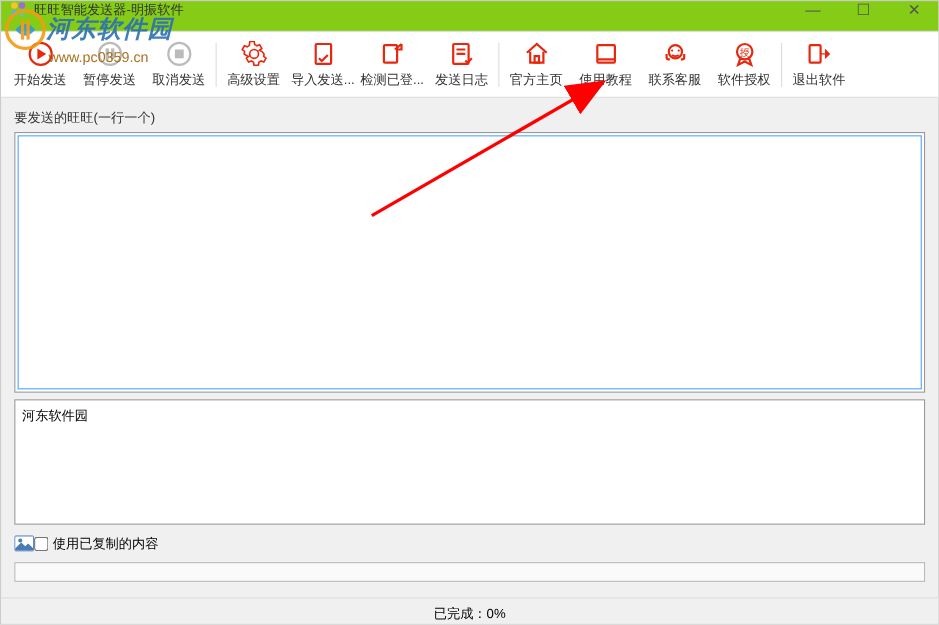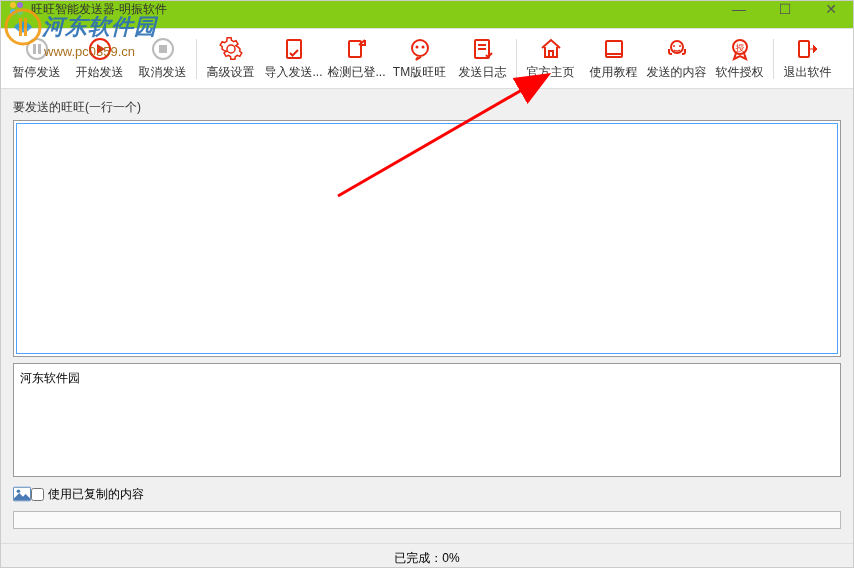--- a/index.html
+++ b/index.html
@@ -220,39 +220,39 @@
     <span class="titlebar-text">旺旺智能发送器-明振软件</span>
     <div class="win-controls">
       <span class="win-btn">—</span>
       <span class="win-btn">☐</span>
       <span class="win-btn">✕</span>
     </div>
   </div>
 
   <div class="toolbar">
     <div class="tb-item">
+      <span class="tb-icon">
+        <svg width="24" height="24" viewBox="0 0 24 24">
+            <circle cx="12" cy="12" r="10" fill="none" stroke="currentColor" stroke-width="2"></circle>
+            <path d="M9 7 L17 12 L9 17 Z" fill="currentColor"></path>
+          </svg>
+      </span>
+      <span class="tb-label">开始发送</span>
+    </div>
+    <div class="tb-item">
       <span class="tb-icon disabled">
         <svg width="24" height="24" viewBox="0 0 24 24">
             <circle cx="12" cy="12" r="10" fill="none" stroke="currentColor" stroke-width="2"></circle>
             <rect x="8" y="7" width="3" height="10" fill="currentColor"></rect>
             <rect x="13" y="7" width="3" height="10" fill="currentColor"></rect>
           </svg>
       </span>
       <span class="tb-label">暂停发送</span>
     </div>
     <div class="tb-item">
-      <span class="tb-icon">
-        <svg width="24" height="24" viewBox="0 0 24 24">
-            <circle cx="12" cy="12" r="10" fill="none" stroke="currentColor" stroke-width="2"></circle>
-            <path d="M9 7 L17 12 L9 17 Z" fill="currentColor"></path>
-          </svg>
-      </span>
-      <span class="tb-label">开始发送</span>
-    </div>
-    <div class="tb-item">
       <span class="tb-icon disabled">
         <svg width="24" height="24" viewBox="0 0 24 24">
             <circle cx="12" cy="12" r="10" fill="none" stroke="currentColor" stroke-width="2"></circle>
             <rect x="8" y="8" width="8" height="8" fill="currentColor"></rect>
           </svg>
       </span>
       <span class="tb-label">取消发送</span>
     </div>
     <div class="tb-sep"></div>
     <div class="tb-item">
@@ -273,31 +273,20 @@
       <span class="tb-label">导入发送...</span>
     </div>
     <div class="tb-item">
       <span class="tb-icon">
         <svg width="24" height="24" viewBox="0 0 24 24">
             <rect x="4" y="4" width="12" height="16" rx="1" fill="none" stroke="currentColor" stroke-width="2"></rect>
             <path d="M14 8l6-5M20 3v5h-5" fill="none" stroke="currentColor" stroke-width="2"></path>
           </svg>
       </span>
       <span class="tb-label">检测已登...</span>
-    </div>
-    <div class="tb-item">
-      <span class="tb-icon">
-        <svg width="24" height="24" viewBox="0 0 24 24">
-            <circle cx="12" cy="11" r="8" fill="none" stroke="currentColor" stroke-width="2"></circle>
-            <path d="M10 20l-2 3 5-3" fill="none" stroke="currentColor" stroke-width="2"></path>
-            <circle cx="9" cy="10" r="1.5" fill="currentColor"></circle>
-            <circle cx="15" cy="10" r="1.5" fill="currentColor"></circle>
-          </svg>
-      </span>
-      <span class="tb-label">TM版旺旺</span>
     </div>
     <div class="tb-item">
       <span class="tb-icon">
         <svg width="24" height="24" viewBox="0 0 24 24">
             <rect x="4" y="3" width="14" height="18" rx="1" fill="none" stroke="currentColor" stroke-width="2"></rect>
             <line x1="7" y1="8" x2="15" y2="8" stroke="currentColor" stroke-width="2"></line>
             <line x1="7" y1="12" x2="15" y2="12" stroke="currentColor" stroke-width="2"></line>
             <path d="M15 18l2 2 4-4" fill="none" stroke="currentColor" stroke-width="2"></path>
           </svg>
       </span>
@@ -325,21 +314,21 @@
     <div class="tb-item">
       <span class="tb-icon">
         <svg width="24" height="24" viewBox="0 0 24 24">
             <circle cx="12" cy="10" r="6" fill="none" stroke="currentColor" stroke-width="2"></circle>
             <path d="M4 12v3a2 2 0 002 2h1M20 12v3a2 2 0 01-2 2h-1" fill="none" stroke="currentColor" stroke-width="2"></path>
             <circle cx="9" cy="9" r="1" fill="currentColor"></circle>
             <circle cx="15" cy="9" r="1" fill="currentColor"></circle>
             <path d="M9 13q3 2 6 0" fill="none" stroke="currentColor" stroke-width="1.5"></path>
           </svg>
       </span>
-      <span class="tb-label">发送的内容</span>
+      <span class="tb-label">联系客服</span>
     </div>
     <div class="tb-item">
       <span class="tb-icon">
         <svg width="24" height="24" viewBox="0 0 24 24">
             <circle cx="12" cy="10" r="7" fill="none" stroke="currentColor" stroke-width="2"></circle>
             <text x="12" y="14" font-size="9" text-anchor="middle" fill="currentColor">授</text>
             <path d="M8 16l-2 6 6-3 6 3-2-6" fill="none" stroke="currentColor" stroke-width="2"></path>
           </svg>
       </span>
       <span class="tb-label">软件授权</span>

